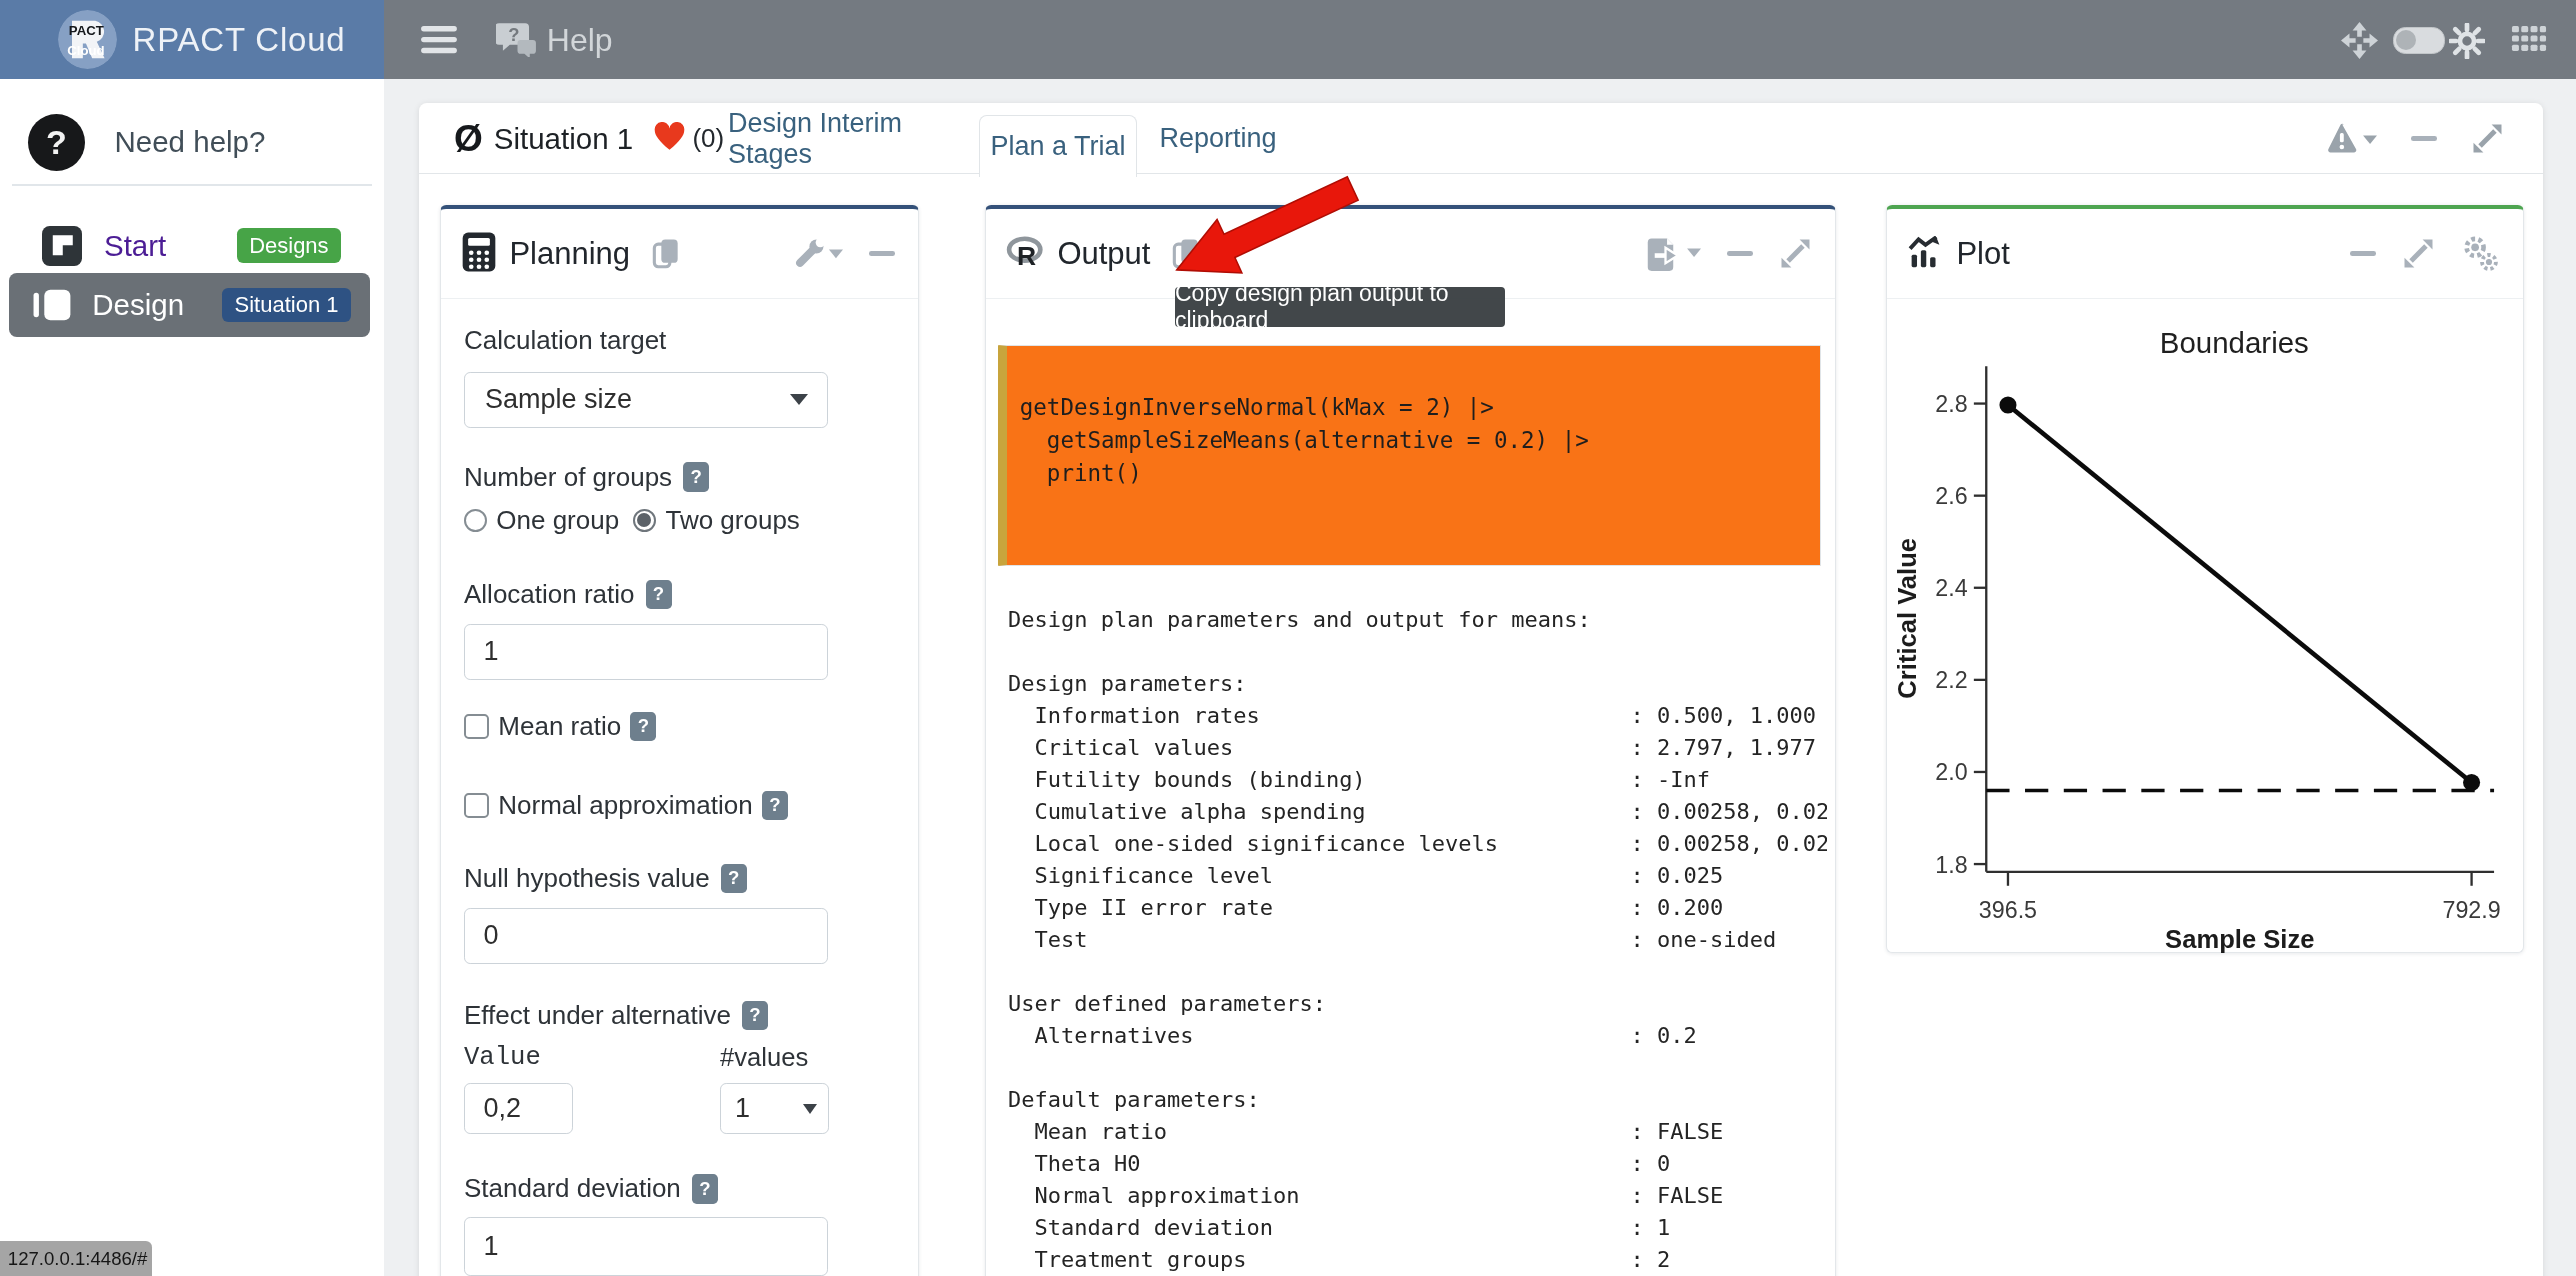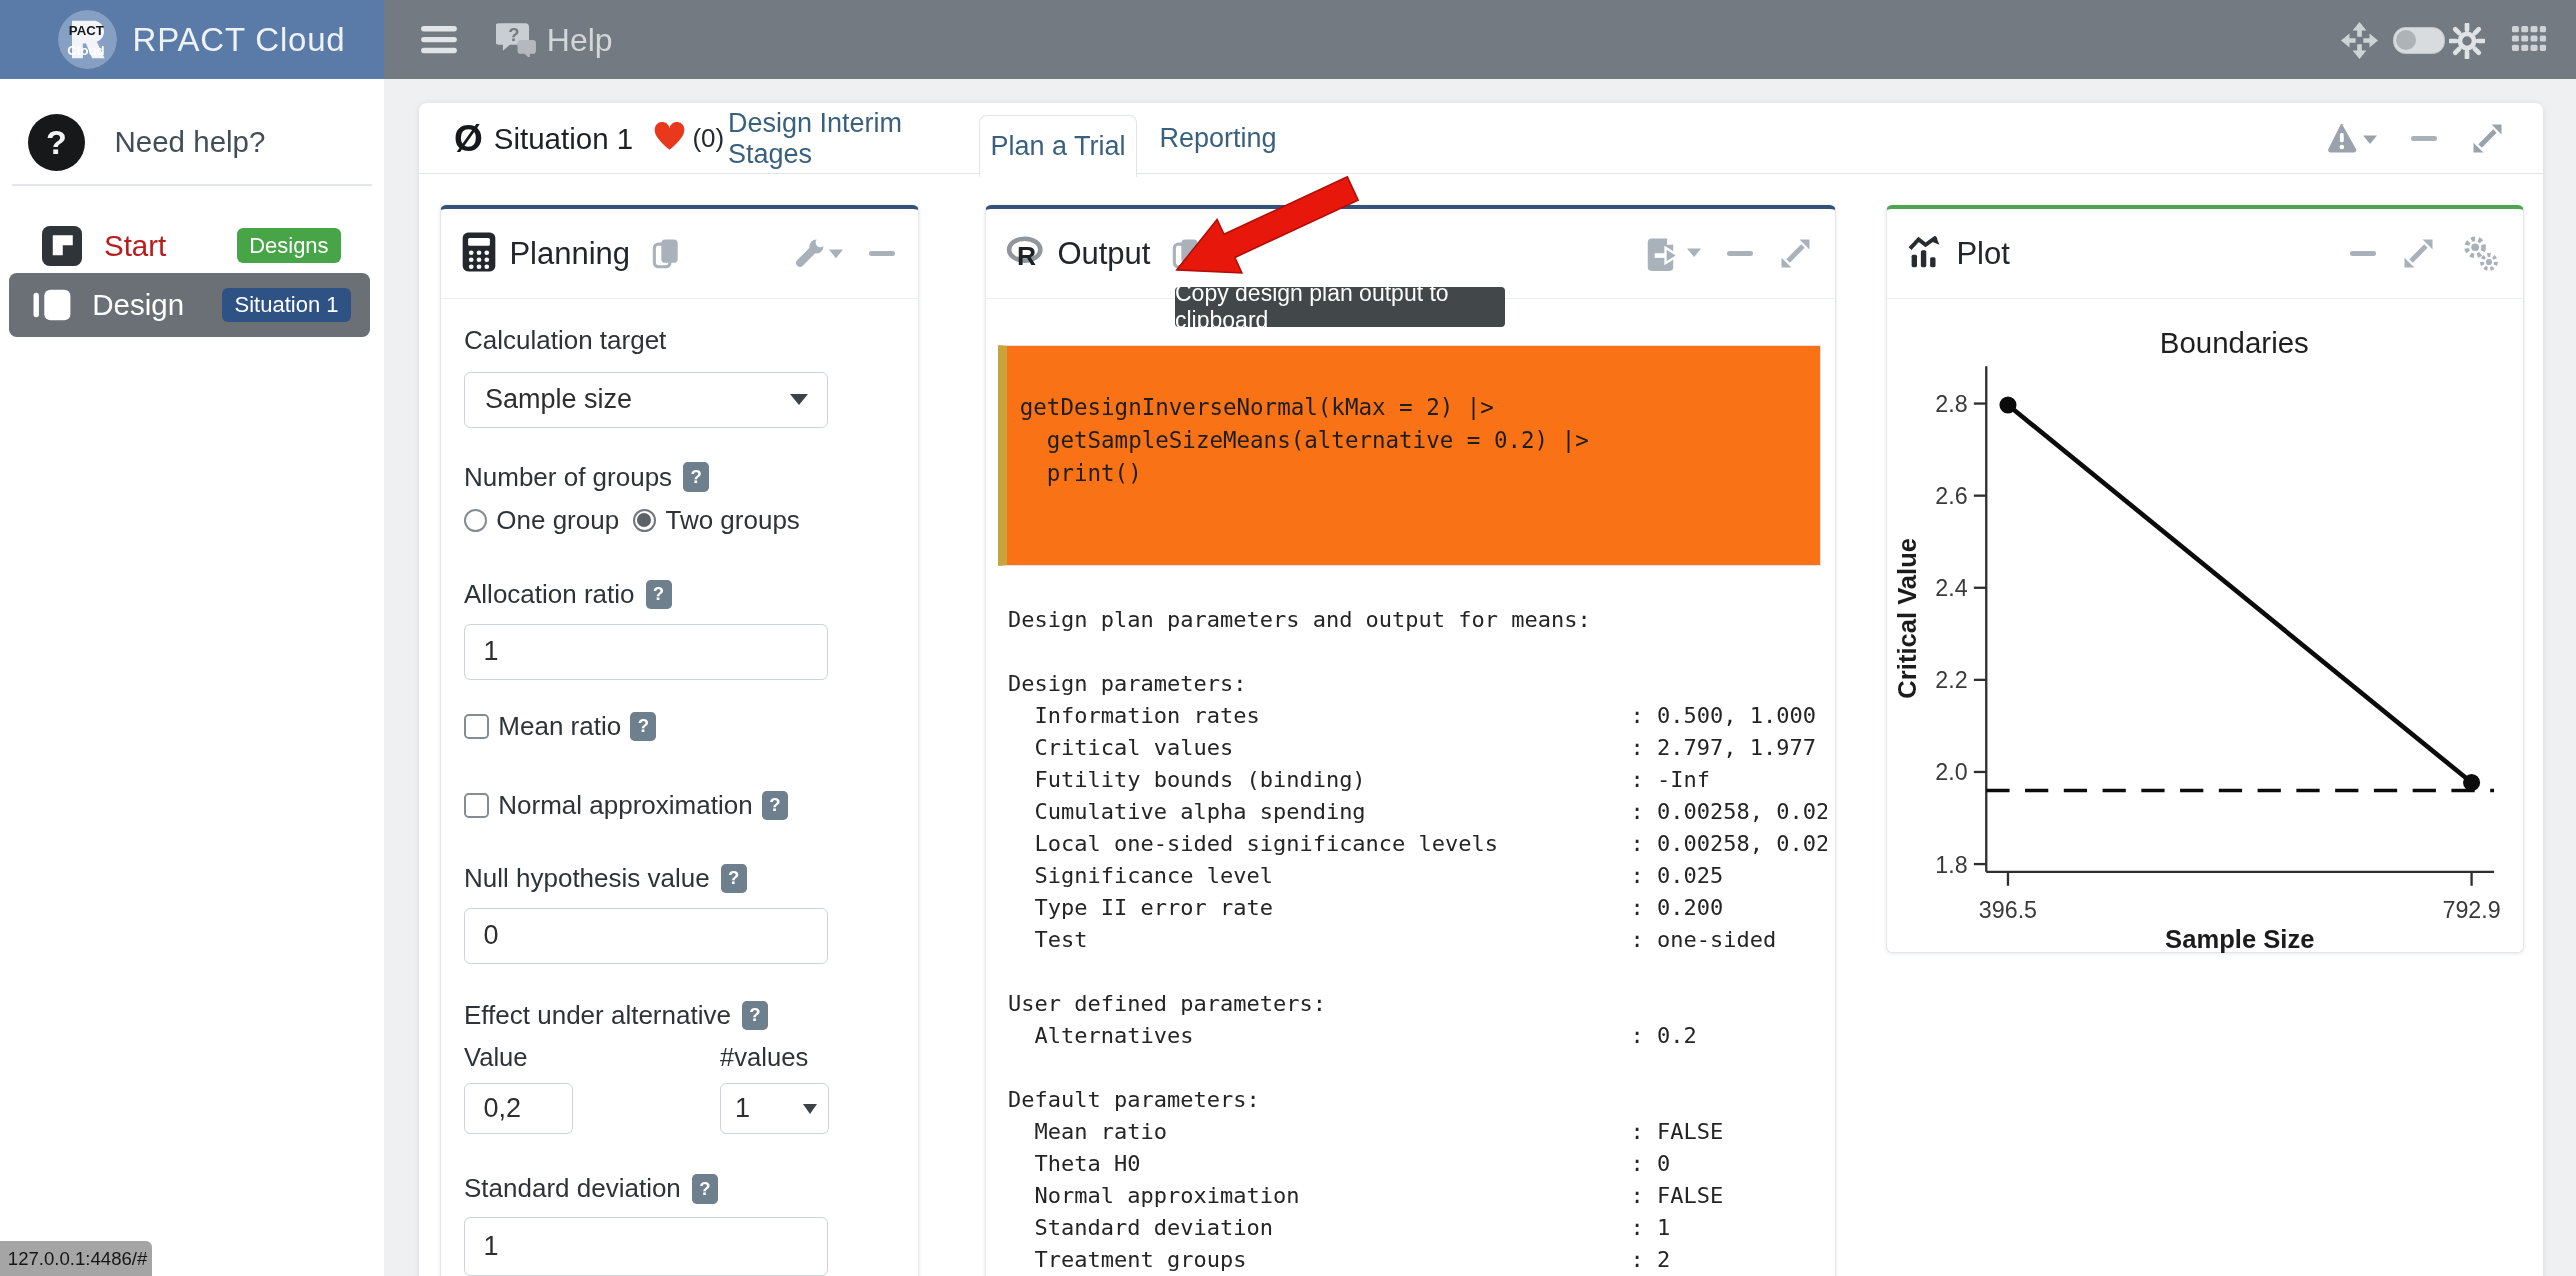--- a/index.html
+++ b/index.html
@@ -12,21 +12,21 @@
     display:flex;align-items:center;padding-left:32px;}
   #logo{width:59px;height:59px;border-radius:50%;margin-left:26px;overflow:hidden;flex:none;}
   #brand{margin-left:15.5px;font-size:33px;font-weight:300;color:#eef2f7;letter-spacing:0.8px;text-align:center;}
   #need-help{position:absolute;left:0;top:101px;width:384px;height:82px;display:flex;align-items:center;}
   #need-help-circle{width:57px;height:57px;border-radius:50%;background:#17181a;margin-left:28px;
     display:flex;align-items:center;justify-content:center;color:#f2f2f2;font-size:34px;font-weight:bold;flex:none;}
   #need-help-label{margin-left:29.5px;font-size:29.5px;color:#414e58;}
   #sidebar-divider{position:absolute;left:12.4px;right:12.4px;top:184px;height:1.6px;background:#e1e6ea;}
   .side-item{position:absolute;display:flex;align-items:center;}
   #item-start{left:0;top:217px;width:384px;height:57px;}
-  #item-start .side-label{margin-left:22px;font-size:29.5px;color:#b91c1c;}
+  #item-start .side-label{margin-left:22px;font-size:29.5px;color:#4c1d95;}
   #item-design{left:9.3px;top:273px;width:361px;height:64px;background:#6a7076;border-radius:7.8px;}
   #item-design .side-label{margin-left:17px;font-size:29.5px;color:#ffffff;}
   .side-badge{position:absolute;font-size:22px;color:#fff;padding:6.2px 12.4px;border-radius:6.2px;line-height:1;}
   #badge-designs{right:43px;background:#47a447;}
   #badge-situation{right:19.4px;background:#2e5283;}
   #status-pill{position:absolute;left:0;top:1241px;width:152px;height:36px;background:#a5a5a5;
     border-top-right-radius:6.2px;font-size:18.6px;color:#161616;line-height:36px;padding-left:7.8px;box-sizing:border-box;}
 
   
   #topbar{position:absolute;left:384px;top:0;width:2192px;height:79px;background:#747a81;}
@@ -344,21 +344,21 @@
           </div>
           <div style="margin-top:14px;width:364px;">
             <input class="tbox" style="height: 56px;" readonly="" value="0">
           </div>
 
           <div class="form-label" style="margin-top:36px;">
             <span>Effect under alternative</span>
             <span class="qbadge">?</span>
           </div>
           <div style="margin-top:12.4px;width:364px;display:flex;">
-            <span style="font-size:25.6px;color:#2e3338;width:109px;">Value</span>
+            <span style="font-size:25.6px;color:#2e3338;width:109px;font-family:Liberation Mono, monospace;">Value</span>
             <span style="font-size:25.6px;color:#2e3338;margin-left:147px;">#values</span>
           </div>
           <div style="margin-top:11px;width:364px;display:flex;">
             <input class="tbox" style="height: 51px; width: 109px; flex: 0 0 auto;" readonly="" value="0,2">
             <div class="tbox selectbox" style="height:51px;width:109px;margin-left:147px;flex:none;padding:0 14px;">
               <span>1</span>
               <span class="caret" style="right:11px;border-left-width:7.8px;border-right-width:7.8px;border-top-width:10px;"></span>
             </div>
           </div>
 

